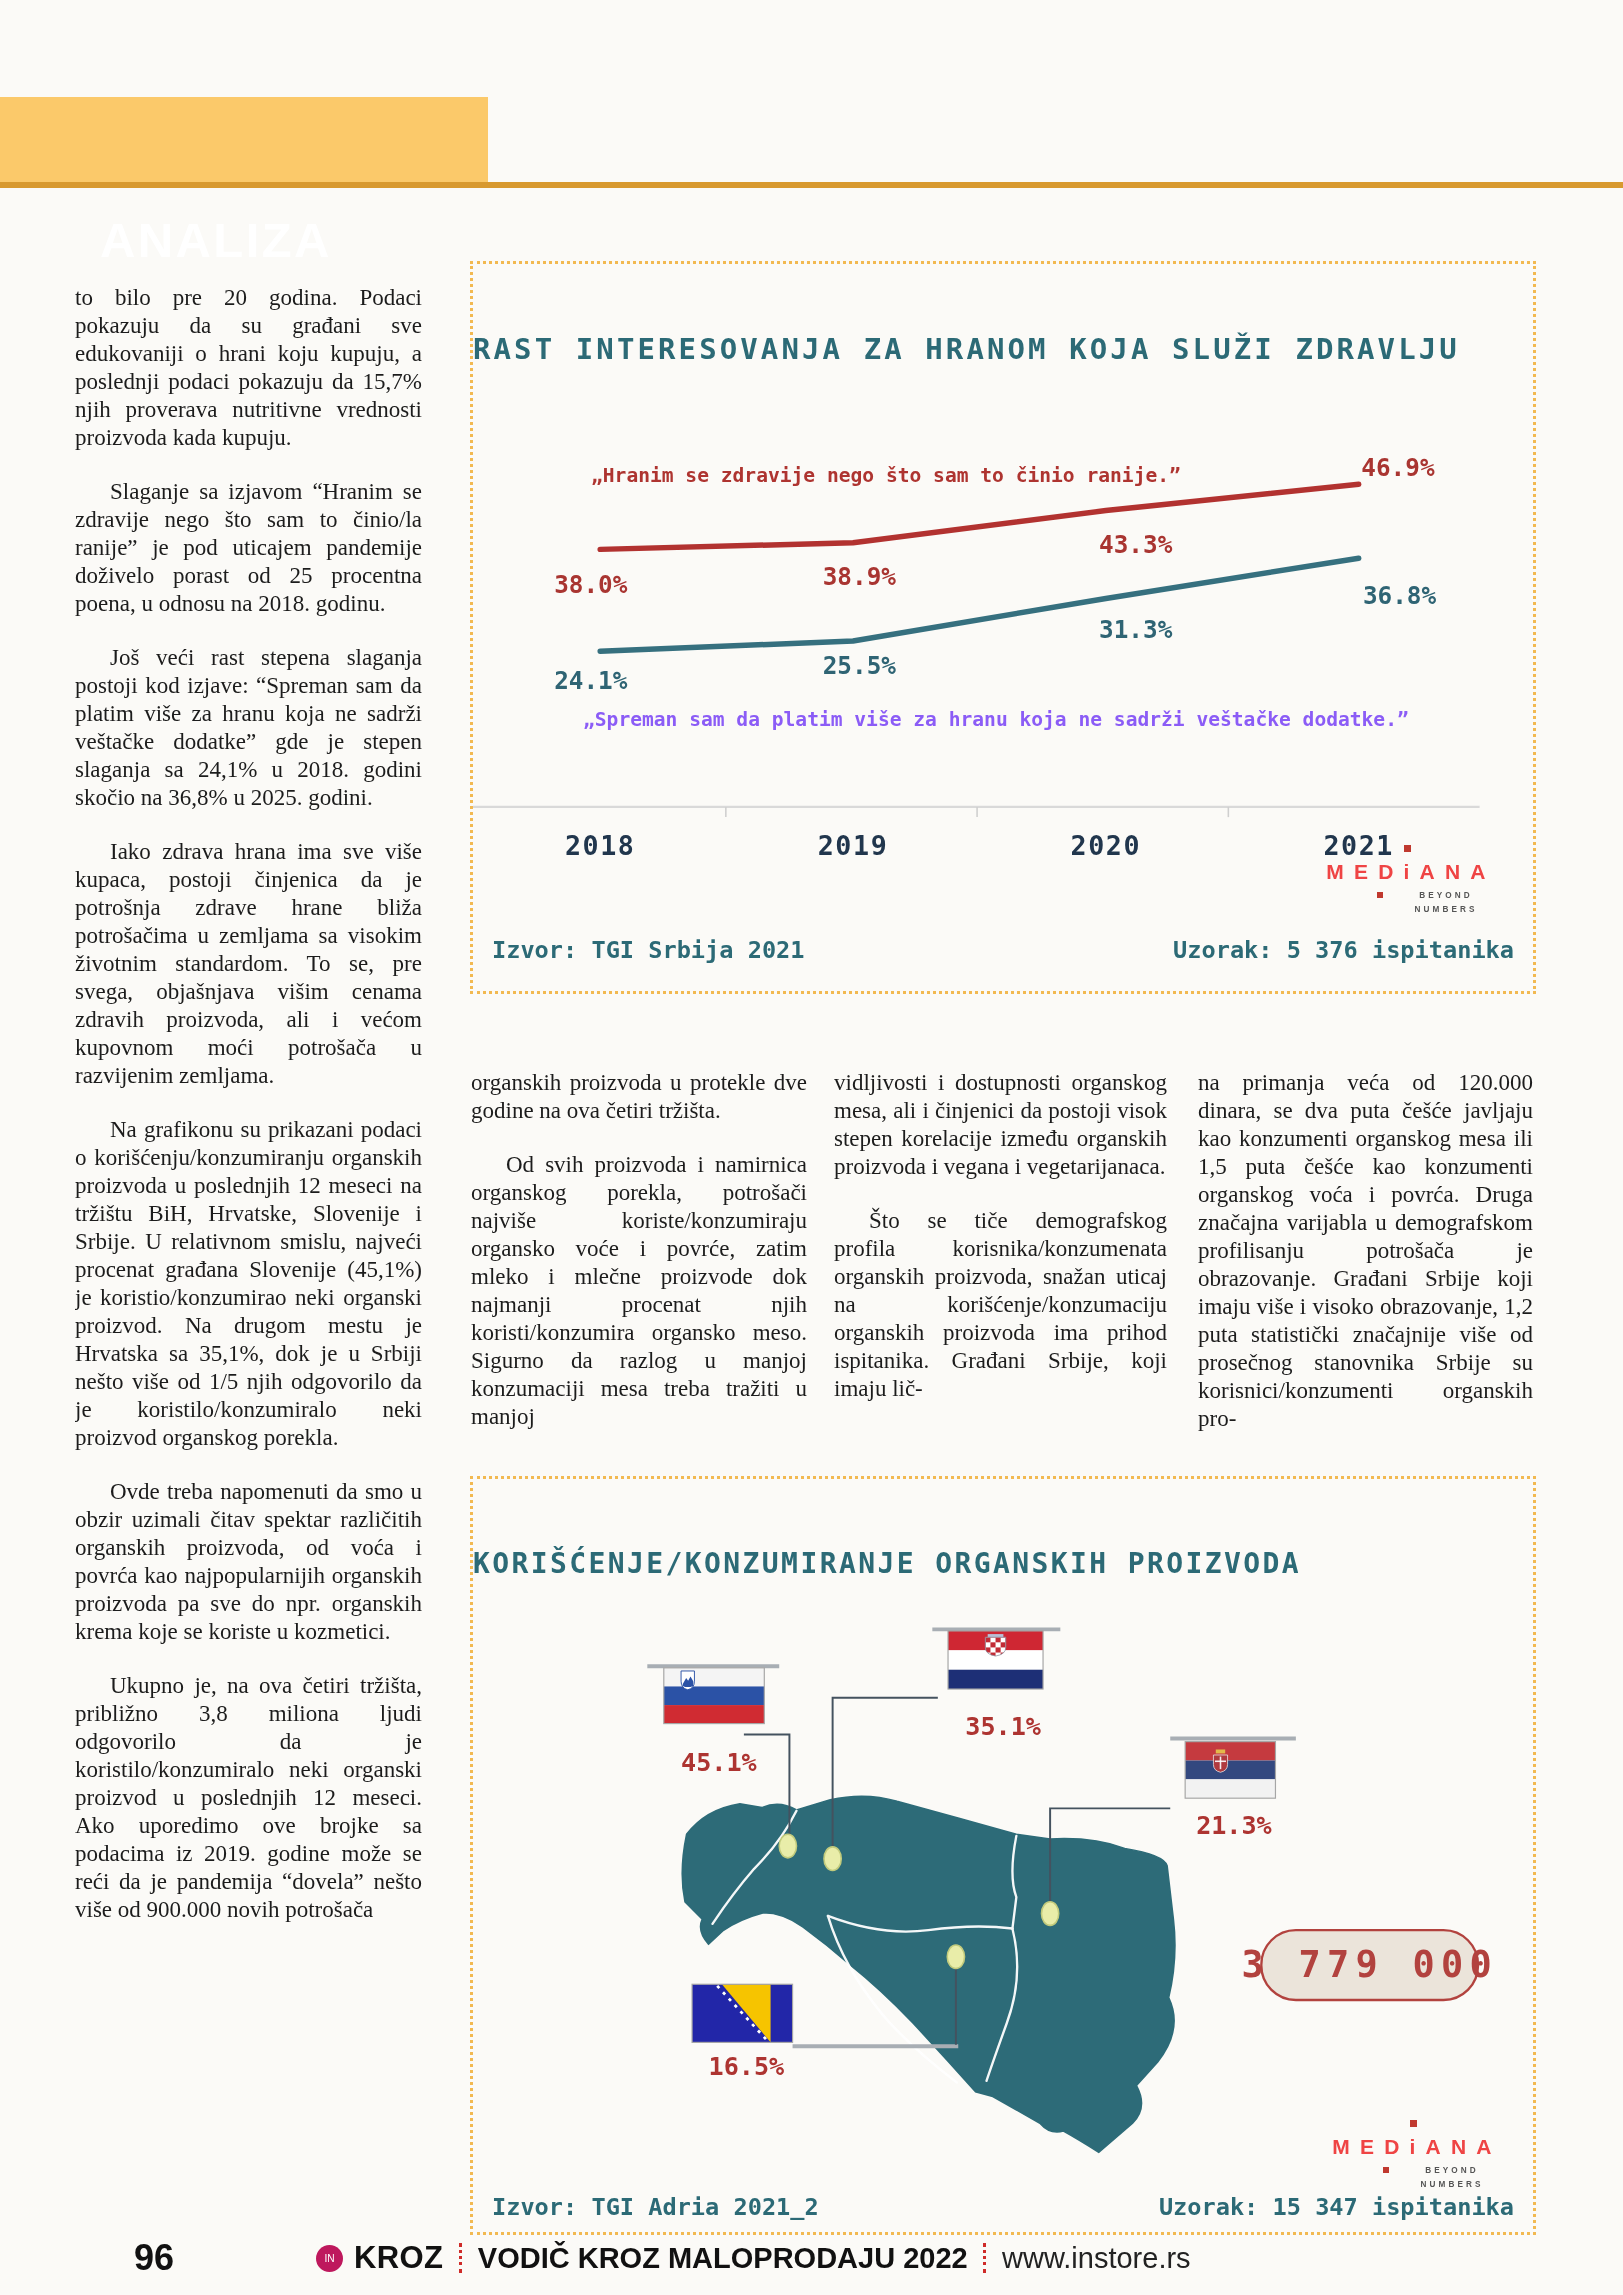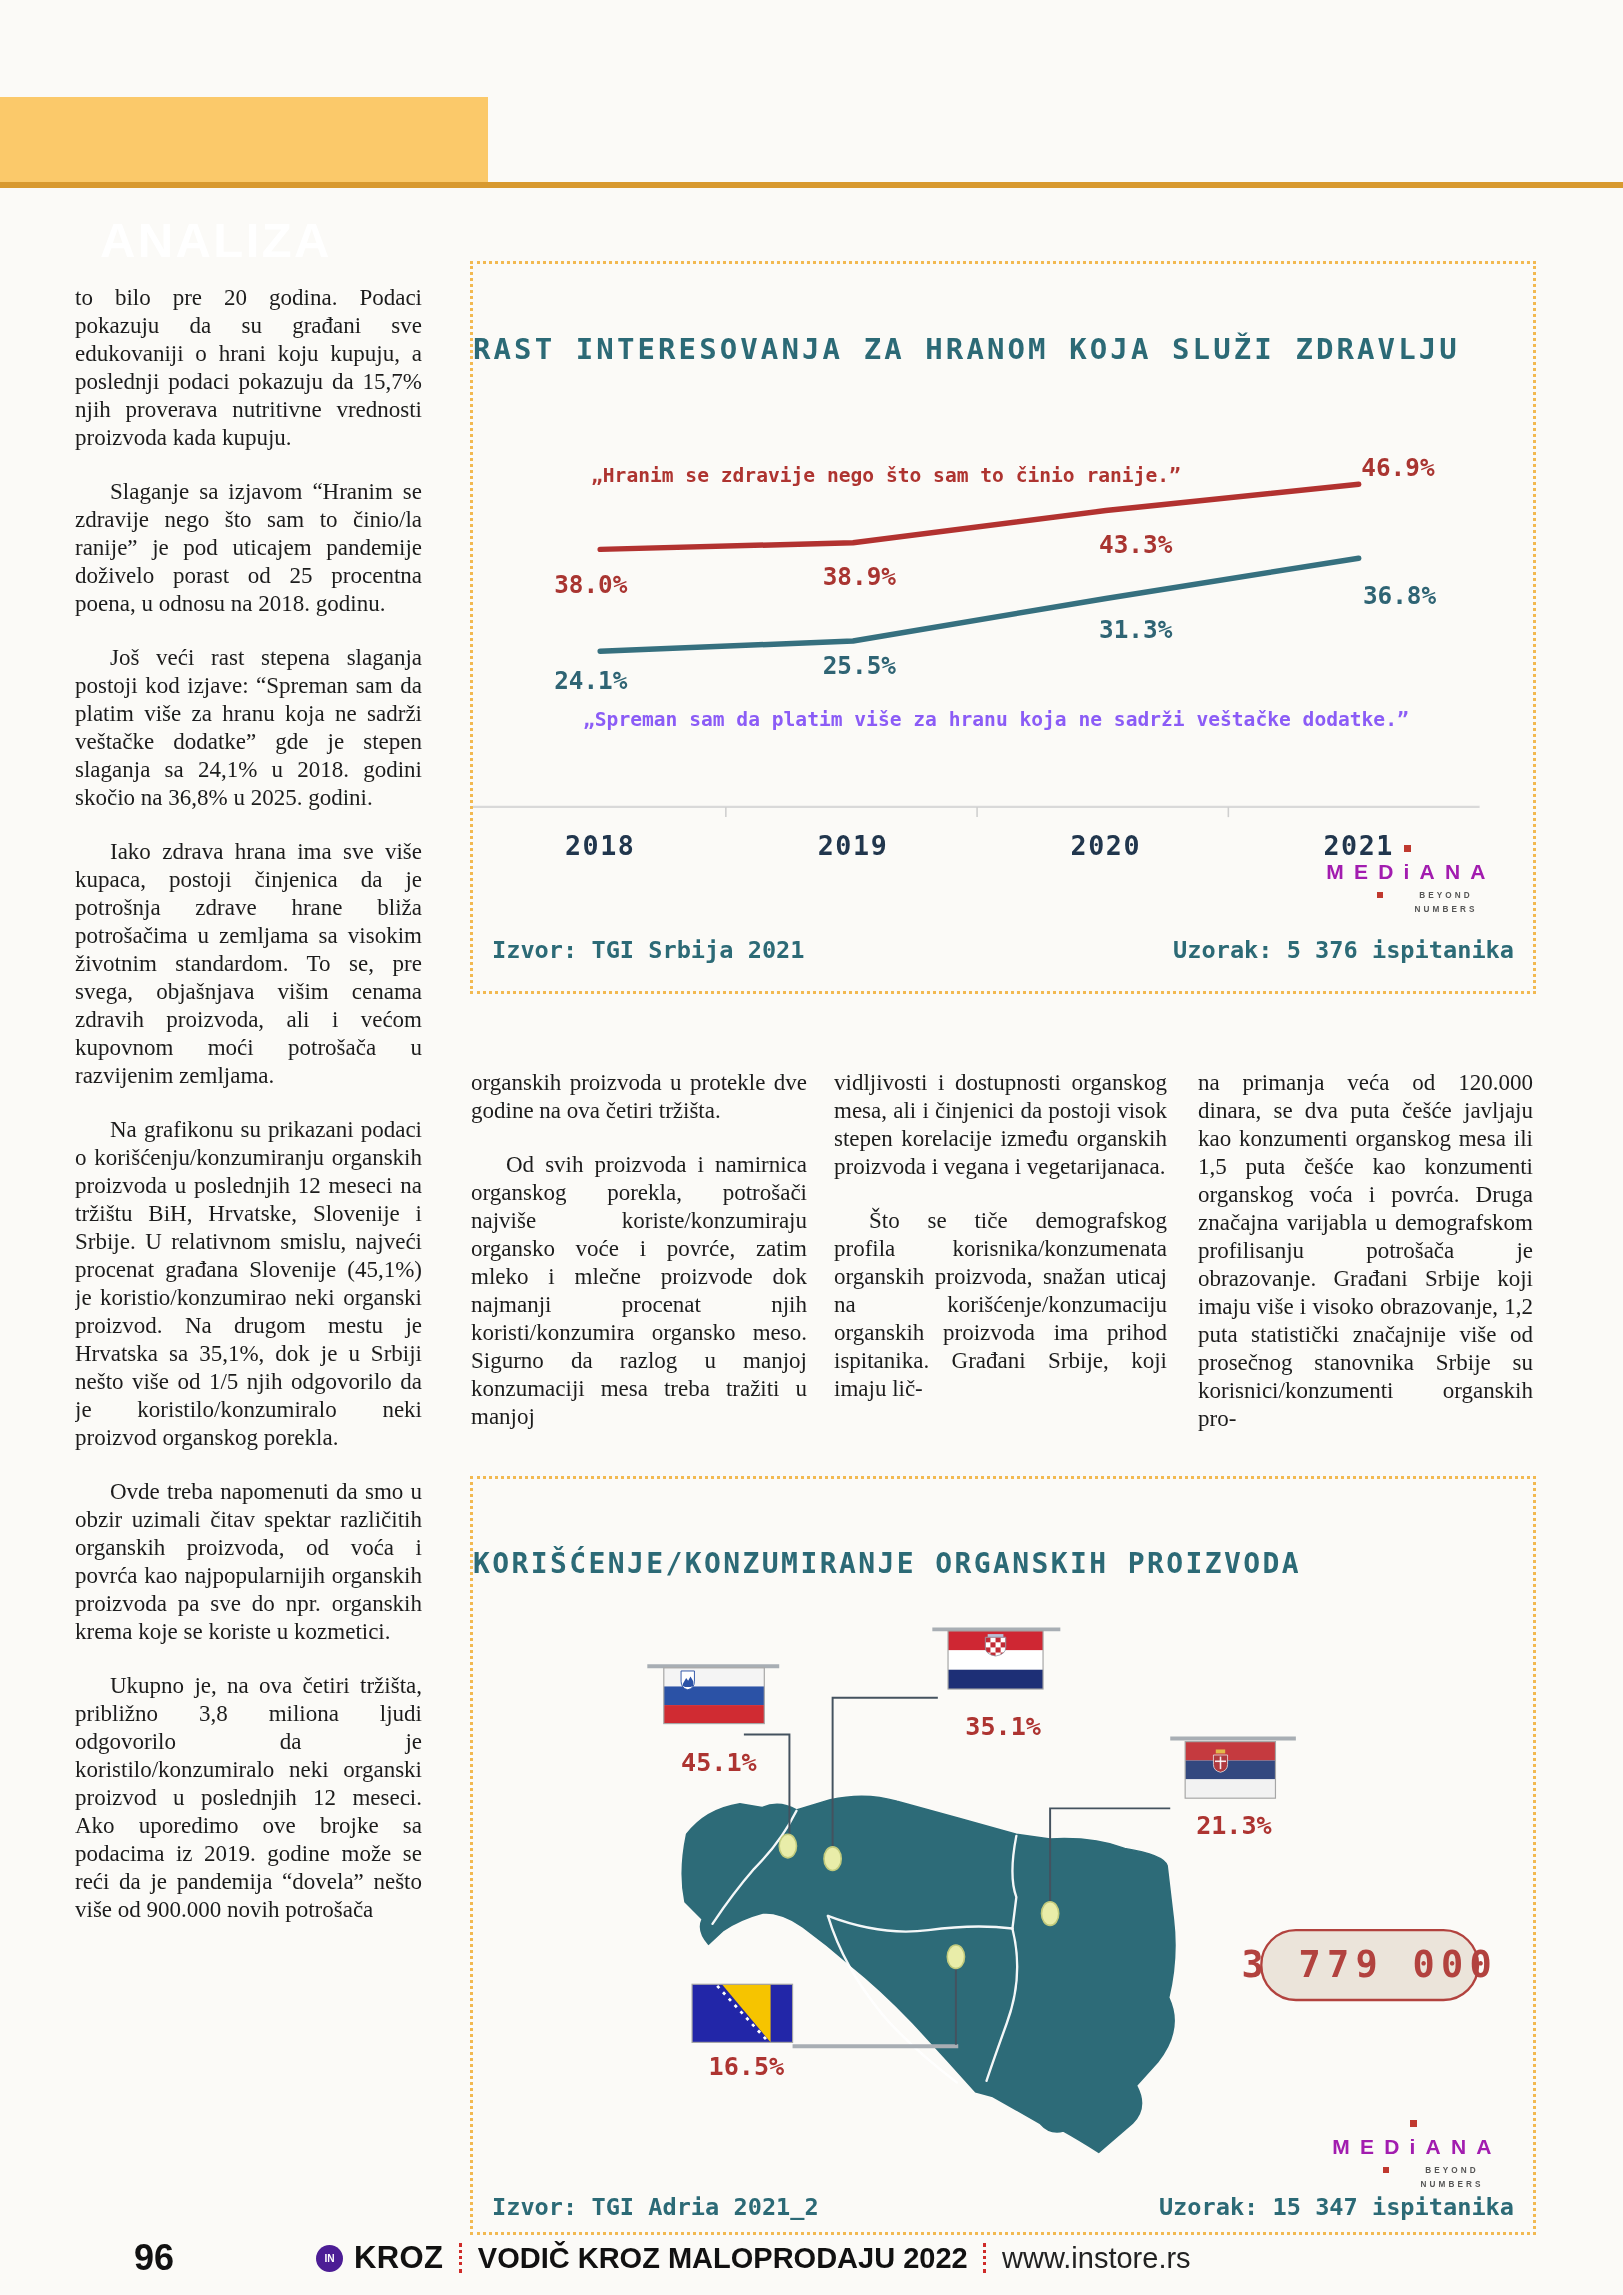--- a/index.html
+++ b/index.html
@@ -38,32 +38,32 @@
     font-family:"DejaVu Sans Mono",monospace;font-weight:700;font-size:23.6px;color:#2c6a76}
   #panel1 .source-row{bottom:27px}
   #panel2 .source-row{bottom:11px}
   svg.layer{position:absolute;left:0;top:0;width:100%;height:100%}
 
   
   .mediana{position:absolute;font-family:"Liberation Sans",sans-serif;text-align:center;width:196px}
   #panel1 .mediana{right:28px;top:581px}
   #panel2 .mediana{right:22px;top:641px}
   .m-dot{display:block;margin:0 auto 7.9px auto;width:7px;height:7px;background:#c0392f}
-  .m-word{font-weight:700;font-size:21px;letter-spacing:10.2px;color:#a21caf;text-indent:7.9px;white-space:nowrap}
+  .m-word{font-weight:700;font-size:21px;letter-spacing:10.2px;color:#ef4444;text-indent:7.9px;white-space:nowrap}
   .m-tag{position:relative;margin:4.7px 0 0 82px;width:110px;text-align:center;font-size:8.2px;
     font-weight:700;letter-spacing:3.1px;line-height:1.7;color:#555}
   .m-tag .m-dot2{position:absolute;left:-14px;top:3.9px;width:5.5px;height:5.5px;background:#c0392f}
 
   
   #page-num{position:absolute;left:134px;top:2237px;font-family:"Liberation Sans",sans-serif;
     font-weight:700;font-size:36px;color:#111}
   #footer-brandrow{position:absolute;left:316px;top:2239px;height:38px;display:flex;align-items:center;
     gap:11px;font-family:"Liberation Sans",sans-serif}
-  .in-mark{width:27px;height:27px;border-radius:50%;background:#4c1d95;color:#fff;display:flex;
-    align-items:center;justify-content:center;font-size:10.2px;font-weight:700;flex:0 0 auto}
+  .in-mark{width:27px;height:27px;border-radius:50%;background:#be185d;color:#fff;display:flex;
+    align-items:center;justify-content:center;font-size:10.2px;font-weight:400;flex:0 0 auto}
   .store{font-size:31px;font-weight:700;color:#111;letter-spacing:0.4px}
   .vsep{height:30px;border-left:3.9px dotted #cf2b29;margin:0 4.7px}
   .guide{font-size:29px;font-weight:700;color:#111}
   .site{font-size:29px;font-weight:500;color:#222}
 </style>
 </head>
 <body>
 
 <div class="banner">
   <span class="banner-label">ANALIZA</span>

